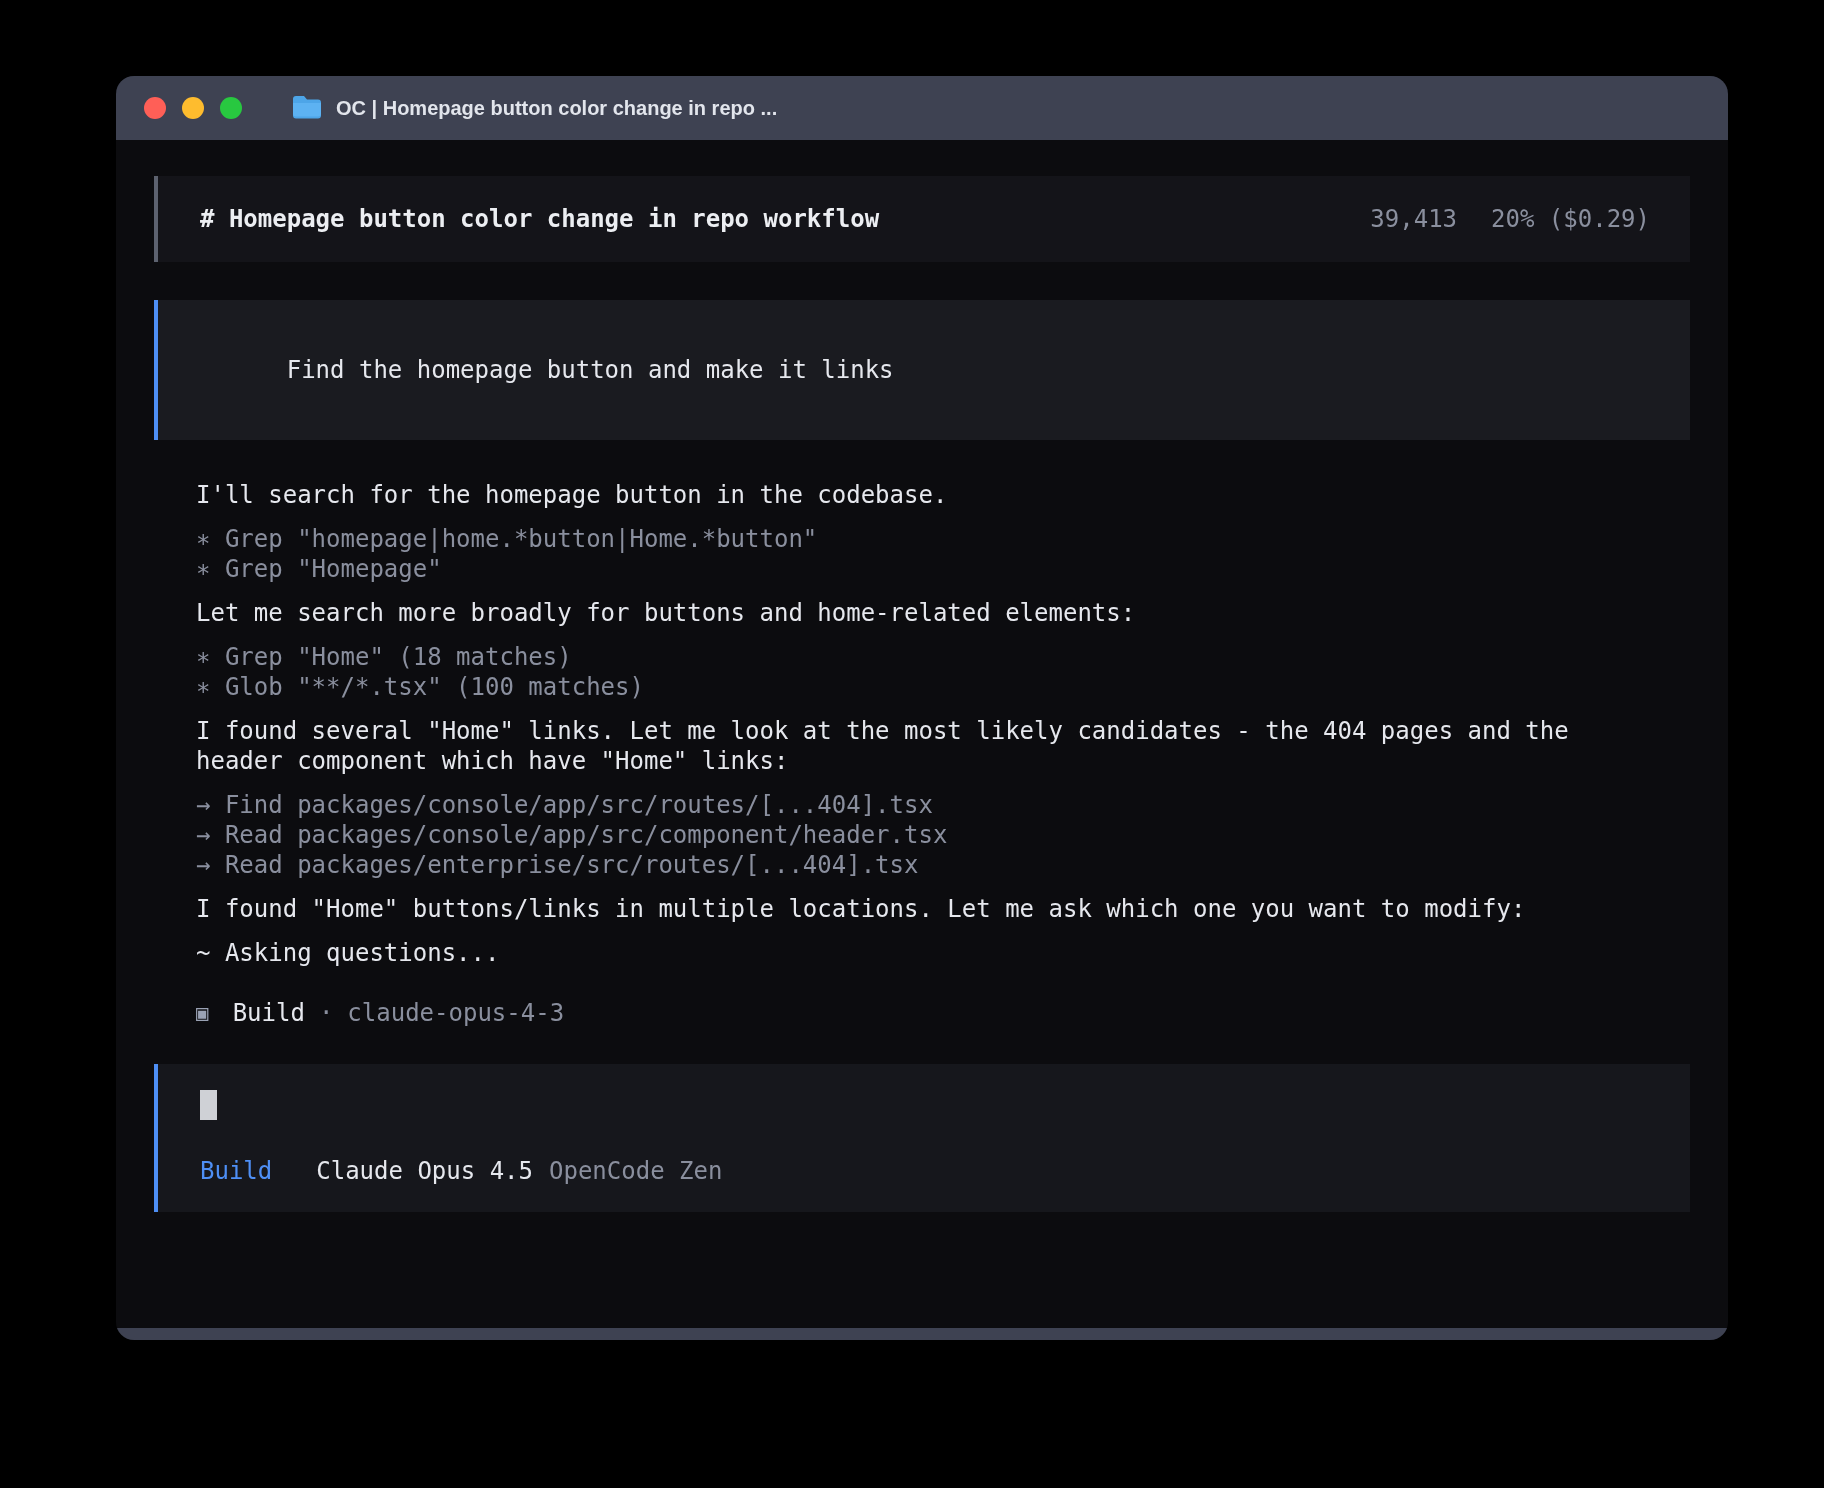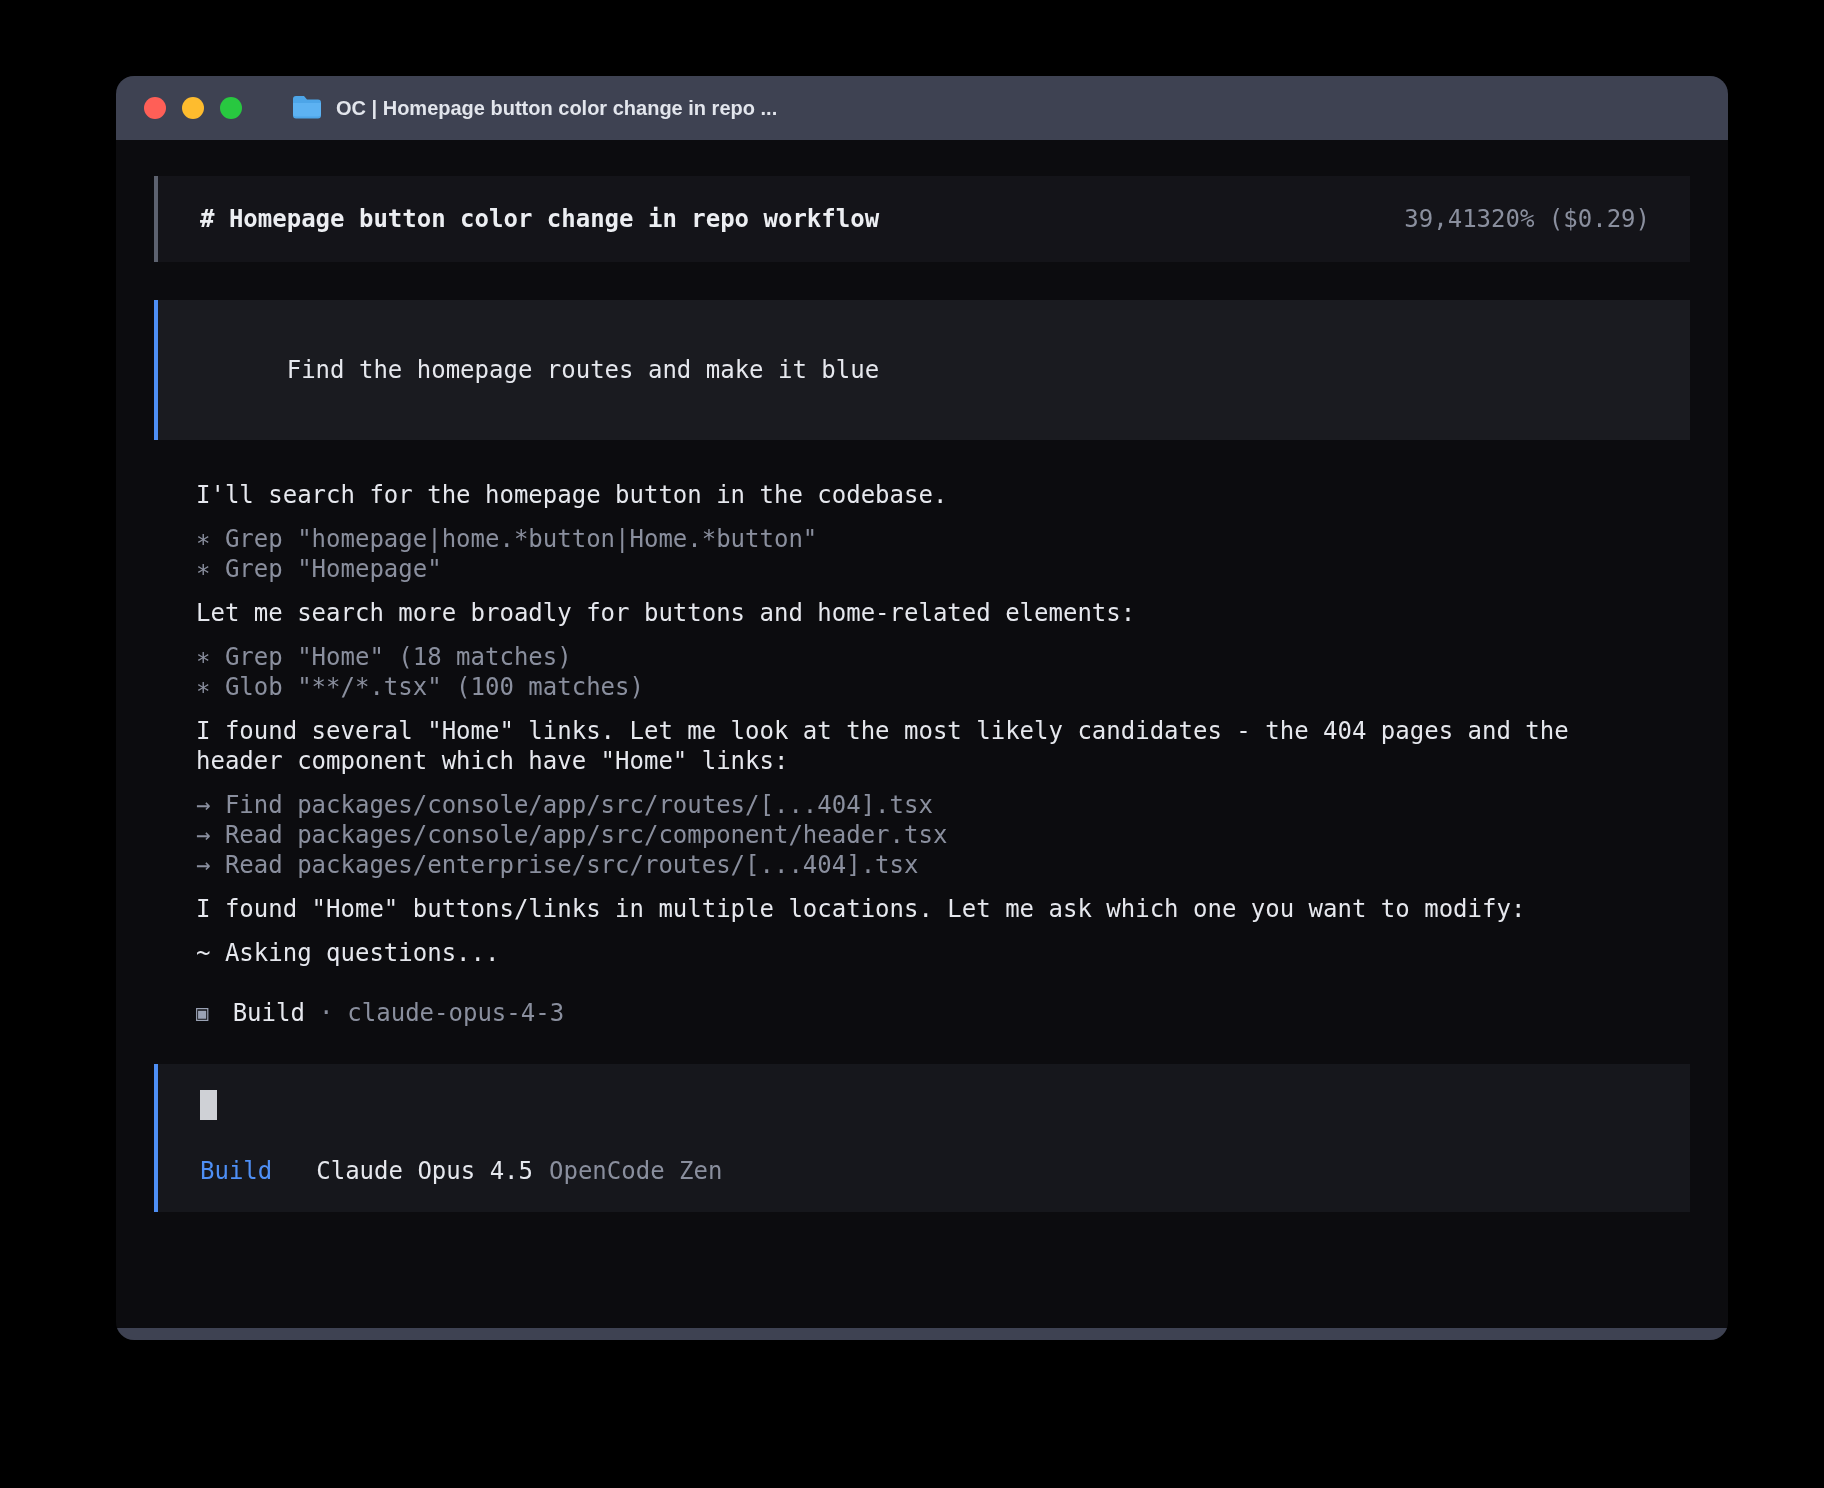--- a/index.html
+++ b/index.html
@@ -34,21 +34,21 @@
     padding:36px 38px 0 38px;
     color:#e6e8ee; font-size:24px; line-height:30px;
   }
 
   .session-header {
     background:#141419; border-left:4px solid #5d626f;
     padding:28px 40px 28px 42px;
     display:flex; justify-content:space-between; align-items:flex-end;
   }
   .session-title { font-weight:bold; color:#eceef2; white-space:nowrap; }
-  .session-stats { display:flex; color:#8a8f9e; font-weight:normal; white-space:nowrap; }
+  .session-stats { display:flex; gap:34px; color:#8a8f9e; font-weight:normal; white-space:nowrap; }
 
   .user-panel {
     margin-top:38px; background:#1a1b20; border-left:4px solid #4e8ff5;
     padding:25px 40px 25px 42px; white-space:pre;
   }
 
   .messages { margin-top:40px; padding-left:42px; }
   .msg { white-space:pre-wrap; color:#e6e8ee; }
   .msg.dim { color:#8a8f9e; }
   .mt { margin-top:14px; }
@@ -102,21 +102,21 @@
 
     <div class="session-header">
       <div class="session-title"># Homepage button color change in repo workflow</div>
       <div class="session-stats">
         <span>39,413</span>
         <span>20% ($0.29)</span>
       </div>
     </div>
 
     <div class="user-panel">
-      <span>Find the homepage routes and make it blue</span>
+      <span>Find the homepage button and make it links</span>
     </div>
 
     <div class="messages">
       <div class="msg">I'll search for the homepage button in the codebase.</div>
       <div class="msg dim mt">∗ Grep "homepage|home.*button|Home.*button"</div>
       <div class="msg dim">∗ Grep "Homepage"</div>
       <div class="msg mt">Let me search more broadly for buttons and home-related elements:</div>
       <div class="msg dim mt">∗ Grep "Home" (18 matches)</div>
       <div class="msg dim">∗ Glob "**/*.tsx" (100 matches)</div>
       <div class="msg mt wrap">I found several "Home" links. Let me look at the most likely candidates - the 404 pages and the header component which have "Home" links:</div>

